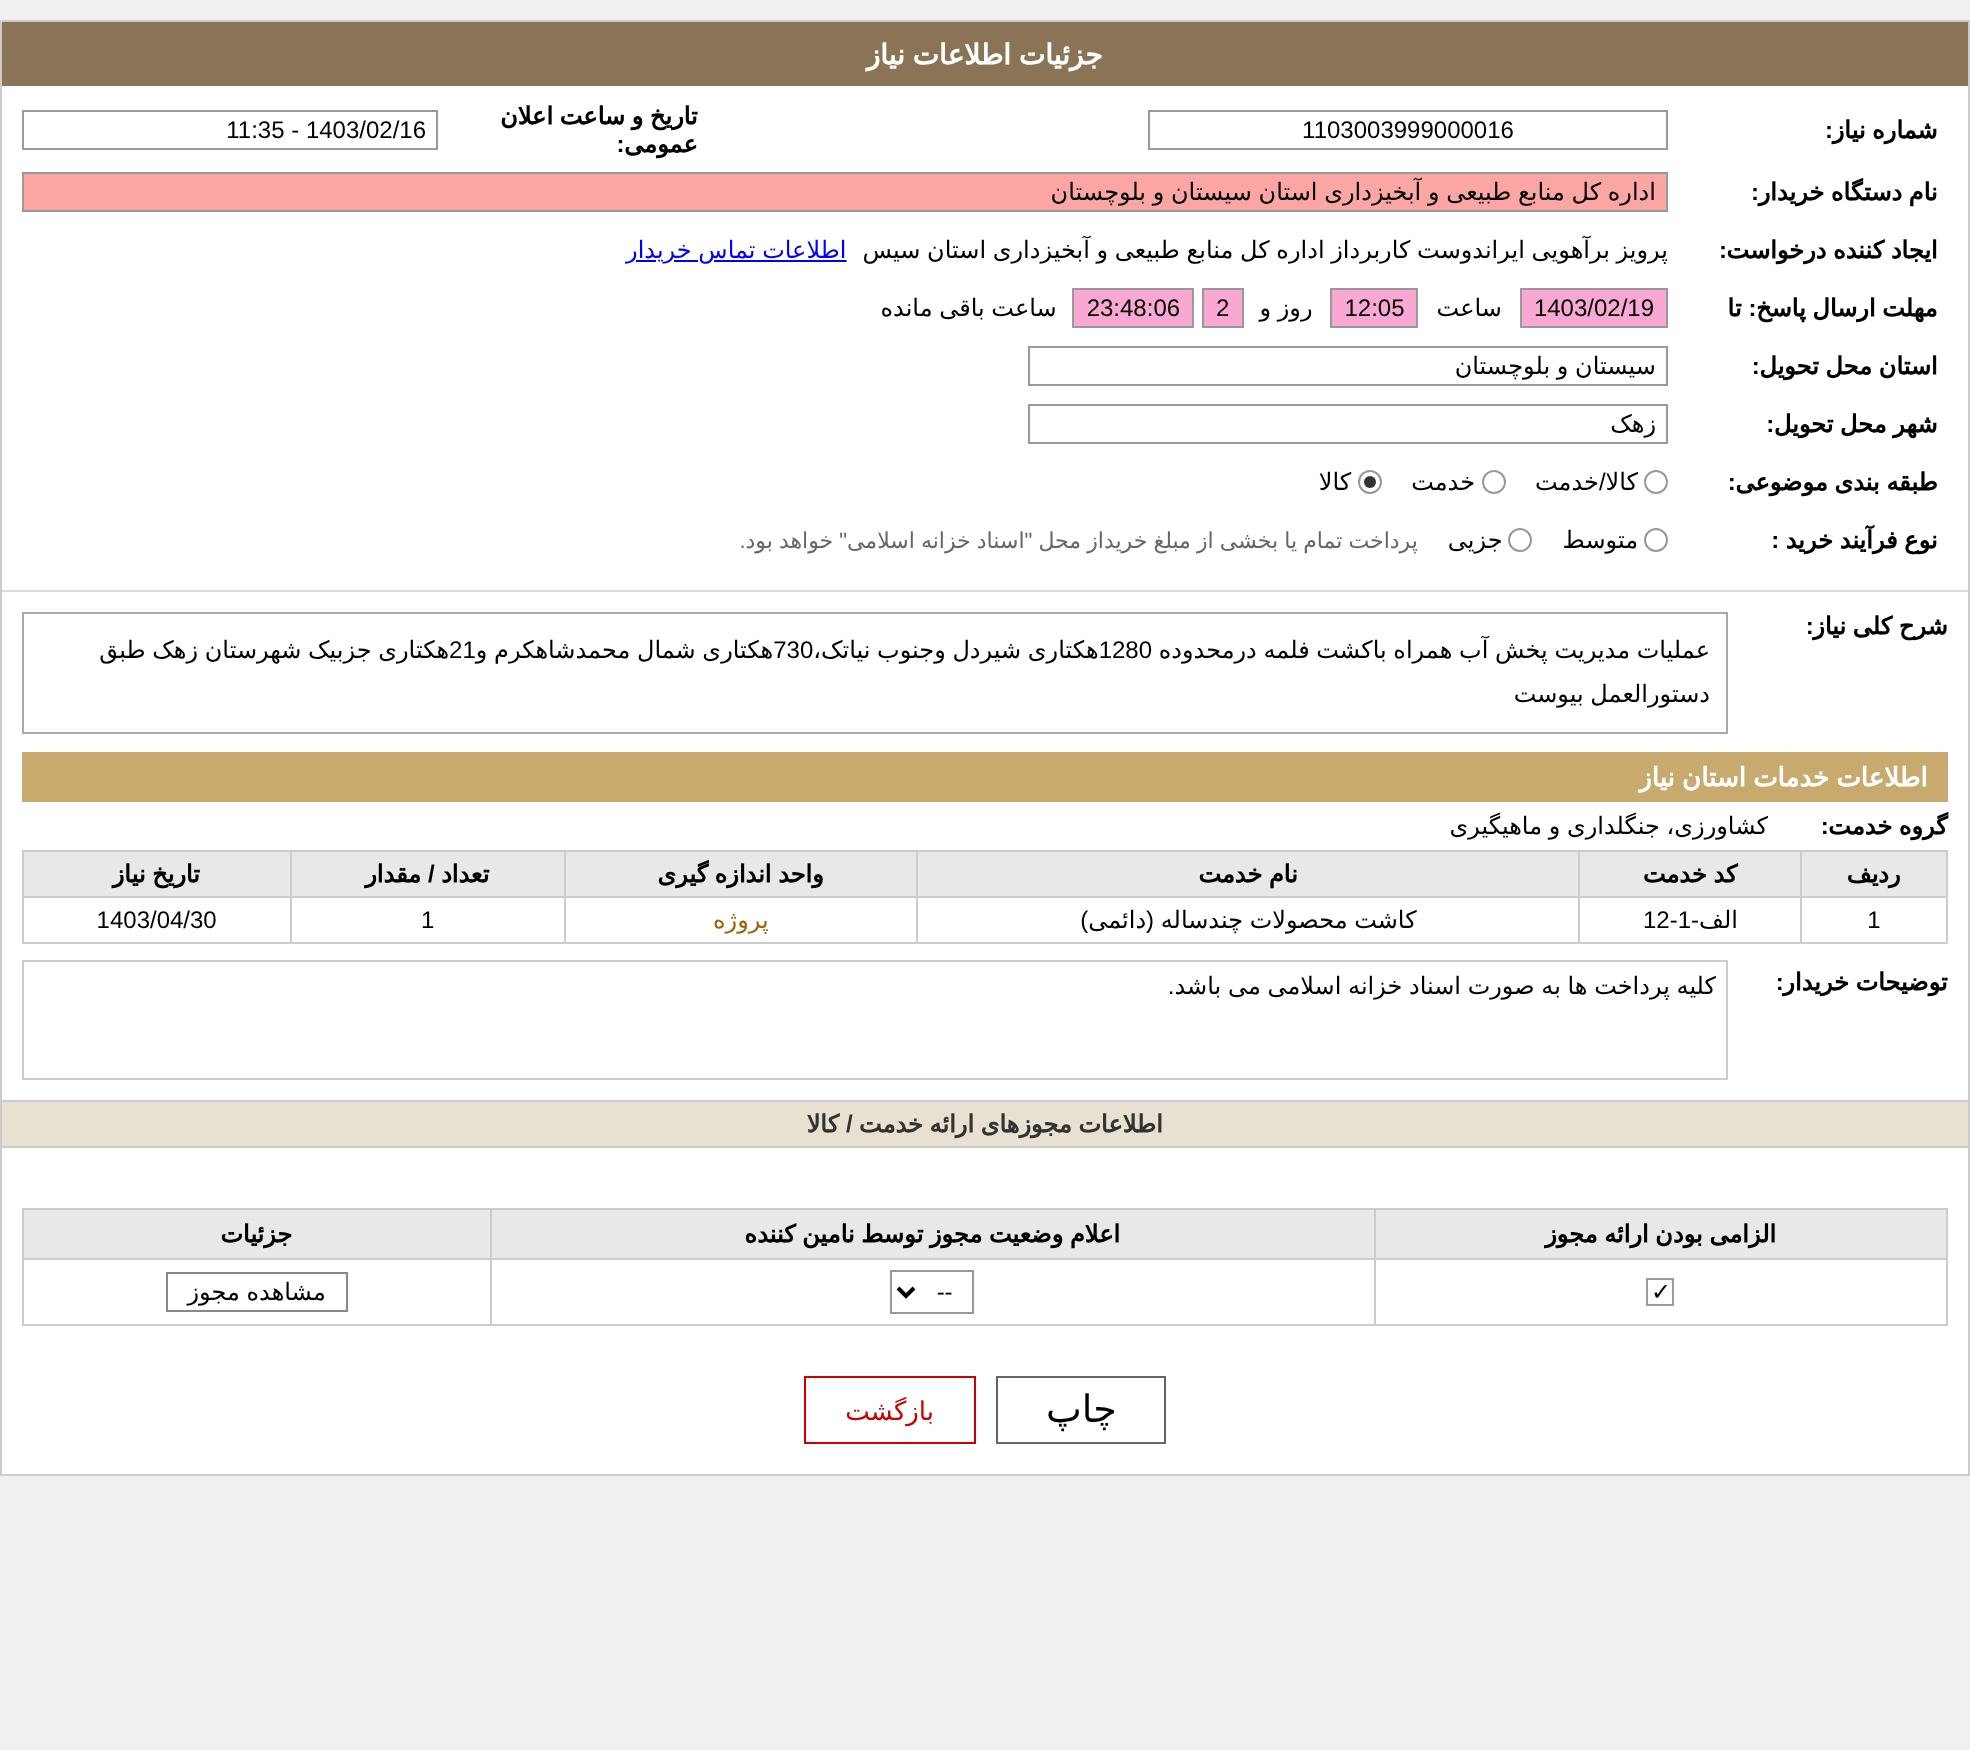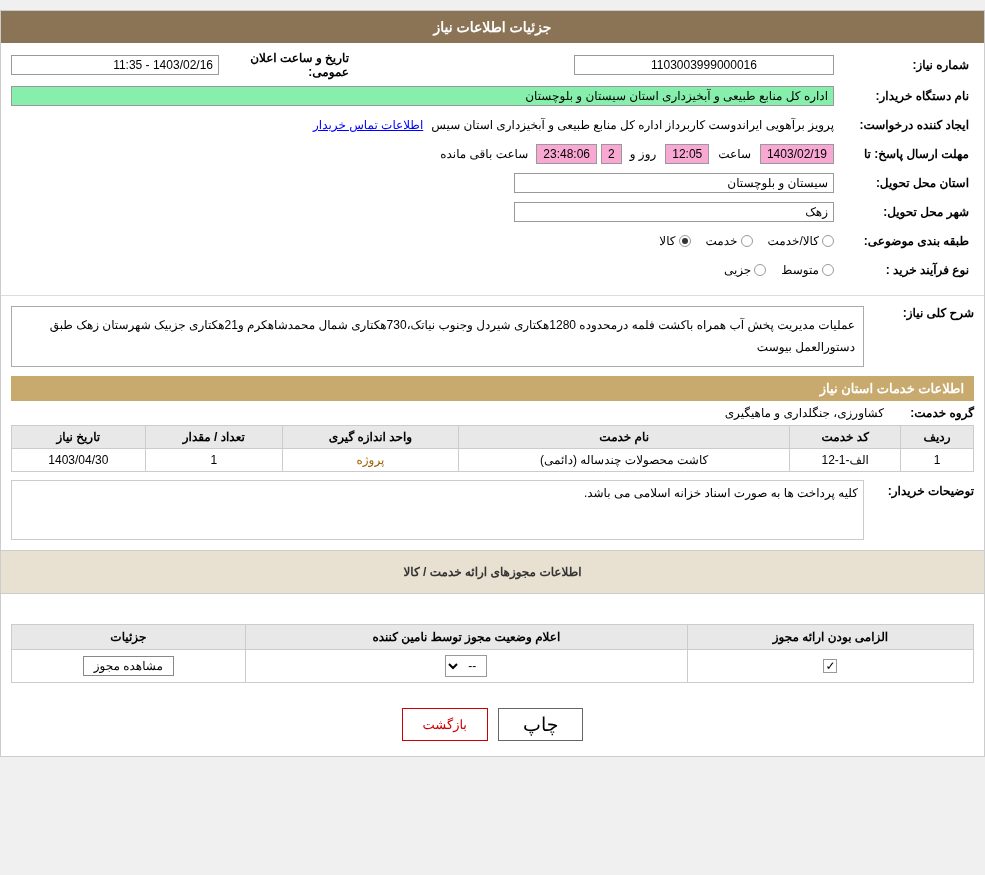--- a/index.html
+++ b/index.html
@@ -57,21 +57,21 @@
     .input-box {
       border: 1px solid #999;
       background: #fff;
       padding: 2px 5px;
       min-height: 20px;
       display: inline-block;
     }
     .input-full {
       width: 100%;
       border: 1px solid #999;
-      background: #86efac;
+      background: #fca5a5;
       padding: 2px 5px;
       min-height: 20px;
     }
     .input-medium {
       width: 320px;
       border: 1px solid #999;
       background: #fff;
       padding: 2px 5px;
       min-height: 20px;
       display: inline-block;
@@ -154,21 +154,21 @@
       text-align: center;
     }
     table.data-table td {
       border: 1px solid #ccc;
       padding: 4px 6px;
       text-align: center;
     }
     .section-divider-title {
       background: #e8e0d0;
       text-align: center;
-      padding: 14px;
+      padding: 4px;
       color: #333;
       font-weight: bold;
       border-top: 1px solid #ccc;
       border-bottom: 1px solid #ccc;
     }
     .permissions-section {
       padding: 10px;
     }
     table.perm-table {
       width: 100%;
@@ -332,20 +332,21 @@
       <div class="value-col">
         <div class="process-row">
           <div class="radio-item">
             <div class="radio-dot"></div>
             <span>متوسط</span>
           </div>
           <div class="radio-item">
             <div class="radio-dot"></div>
             <span>جزیی</span>
           </div>
+          <span style="color:#666; font-size:11px;">پرداخت تمام یا بخشی از مبلغ خریداز محل "اسناد خزانه اسلامی" خواهد بود.</span>
         </div>
       </div>
     </div>
   </div>
 
   <div style="padding: 5px 10px;">
     <div style="display:flex; align-items:flex-start; gap:10px; margin-top:5px;">
       <div style="font-weight:bold; width:100px; flex-shrink:0; text-align:right;">شرح کلی نیاز:</div>
       <div class="desc-box">عملیات مدیریت پخش آب همراه باکشت فلمه درمحدوده 1280هکتاری شیردل وجنوب نیاتک،730هکتاری شمال محمدشاهکرم و21هکتاری جزبیک شهرستان زهک طبق دستورالعمل بیوست</div>
     </div>

